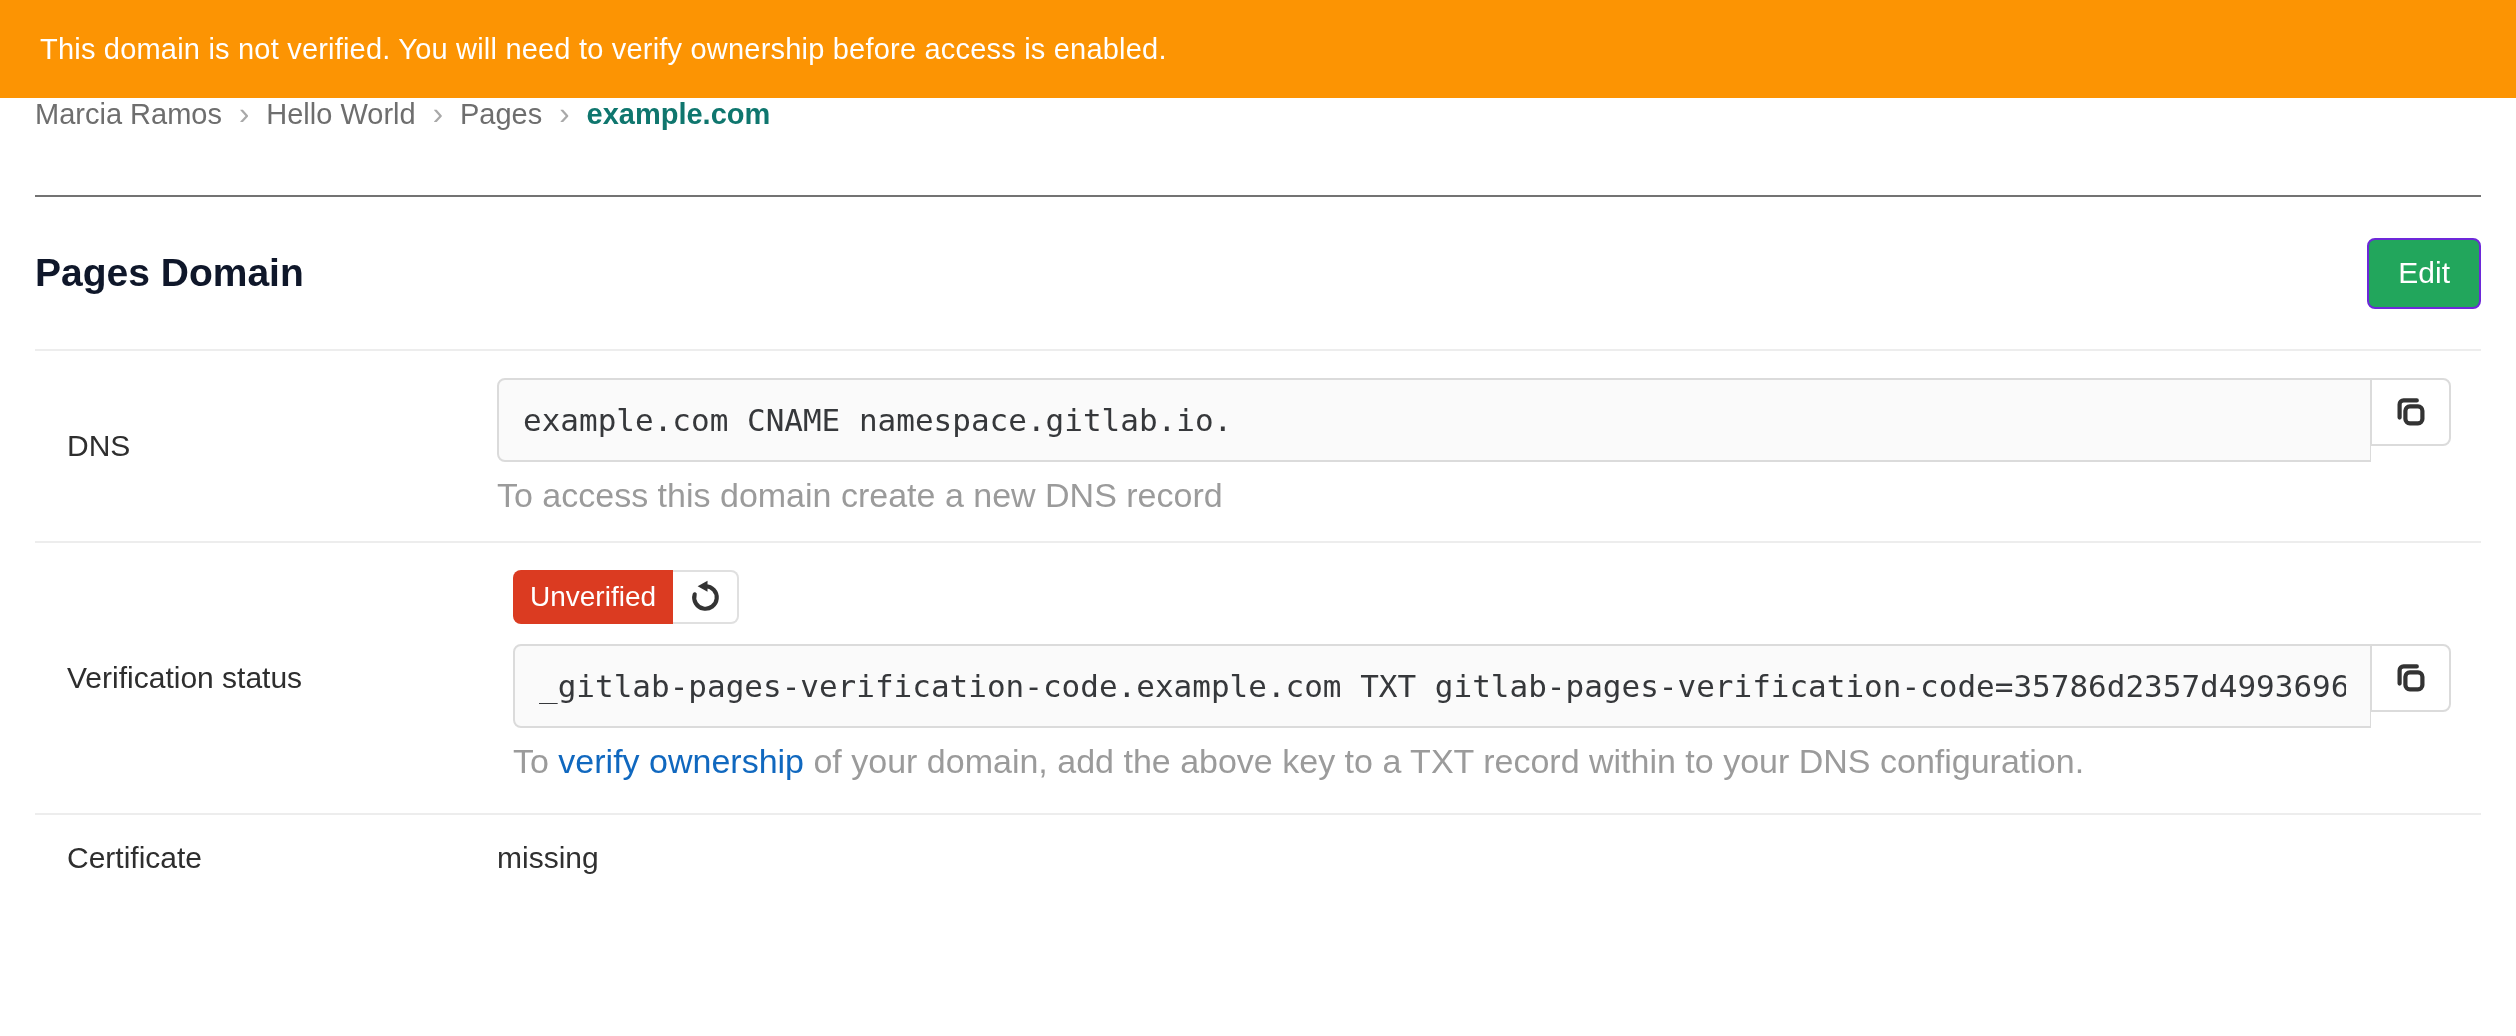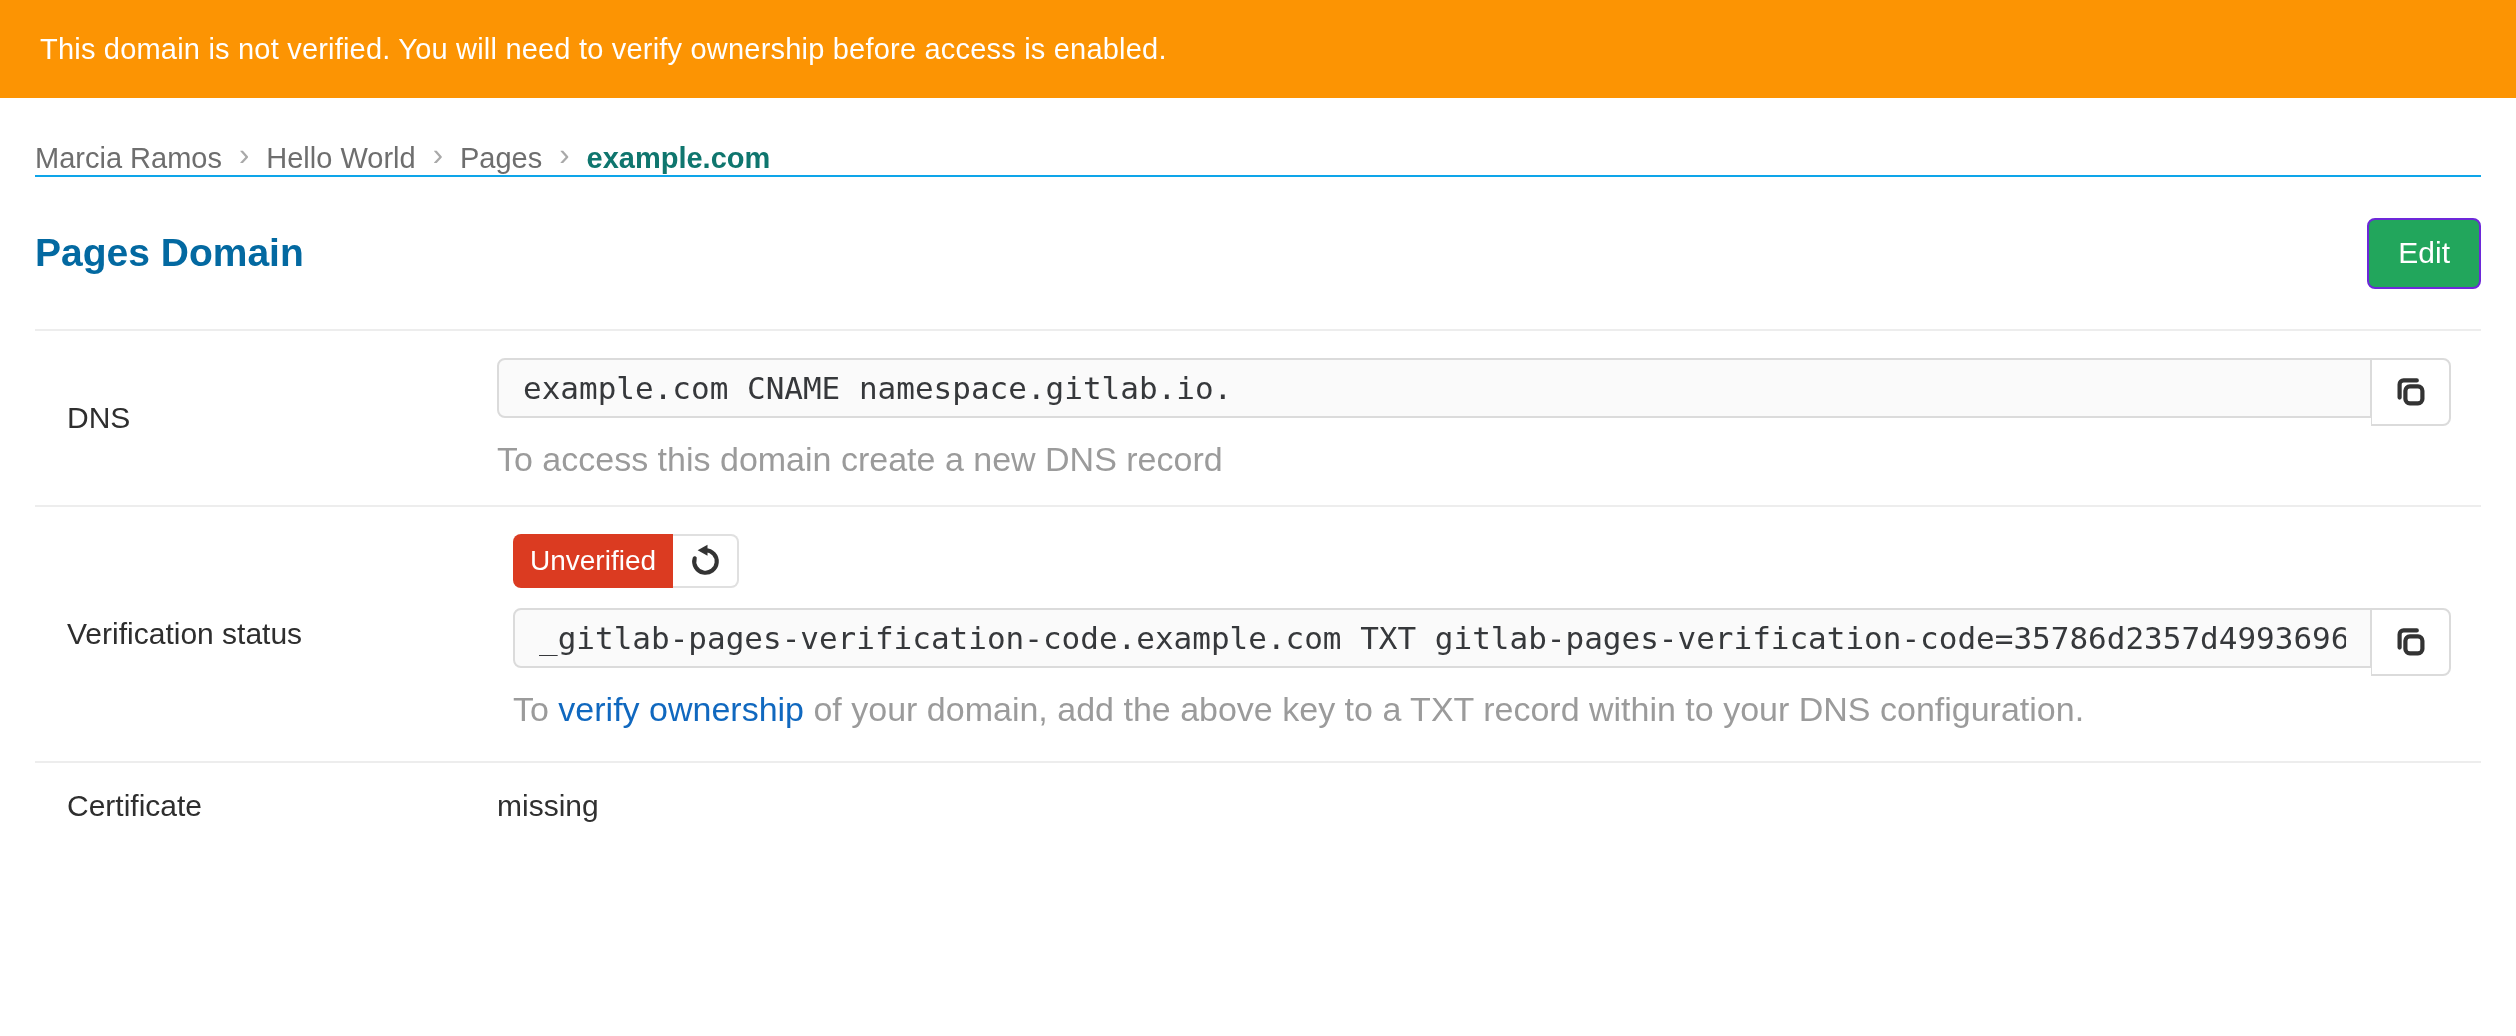--- a/index.html
+++ b/index.html
@@ -18,31 +18,31 @@
   
   .banner{
     height:98px;background:var(--banner-bg);color:#fff;
     display:flex;align-items:center;padding-left:40px;
     font-size:29px;letter-spacing:.2px;
   }
   
   .container{margin:0 35px;}
   
   .breadcrumb{
-    height:79px;display:flex;align-items:flex-end;gap:17px;
-    font-size:29px;color:#6e6e6e;border-bottom:2px solid #0ea5e9;
+    height:99px;display:flex;align-items:flex-start;gap:17px;
+    font-size:29px;color:#6e6e6e;border-bottom:2px solid #737373;
   }
   .crumb{color:#6e6e6e;cursor:pointer;}
   .crumb-sep{color:#a9a9a9;font-size:31px;transform:translateY(-2px);}
   .crumb-current{font-weight:bold;color:#0f766e;}
   
   .page-header{
     height:152px;display:flex;align-items:center;justify-content:space-between;
   }
-  .page-title{font-size:39px;font-weight:bold;color:#0369a1;margin:0;}
+  .page-title{font-size:39px;font-weight:bold;color:#0f172a;margin:0;}
   .btn-edit{
     background:var(--accent-green);color:#fff;font-size:30px;
     font-family:"Liberation Sans",sans-serif;
     height:71px;padding:0 29px;border:2px solid #6d28d9;border-radius:8px;
     cursor:pointer;
   }
   
   .dom-table{border-top:2px solid #ededed;}
   .dom-row{display:flex;border-bottom:2px solid #ededed;}
   .dom-row:last-child{border-bottom:none;}
@@ -57,21 +57,21 @@
   .row-verif .row-value{padding-top:27px;padding-bottom:32px;margin-left:16px;}
   .row-cert .row-value{padding-top:26px;padding-bottom:26px;font-size:30px;}
   
   .domain-link{
     color:var(--link-blue);font-size:30px;text-decoration:none;cursor:pointer;
     display:inline-flex;align-items:center;gap:13px;
   }
   
   .input-group{display:flex;width:100%;}
   .code-input{
-    flex:1;min-width:0;height:60px;background:#fafafa;
+    flex:1;min-width:0;height:84px;background:#fafafa;
     border:2px solid #dbdbdb;border-right:1px solid #dbdbdb;
     border-radius:8px 0 0 8px;
     font-family:"DejaVu Sans Mono","Liberation Mono",monospace;
     font-size:31px;color:#36383b;padding:0 24px;outline:none;
     white-space:nowrap;overflow:hidden;
   }
   .copy-btn{
     width:80px;height:68px;background:#fff;
     border:2px solid #dbdbdb;border-left:1px solid #dbdbdb;
     border-radius:0 8px 8px 0;

